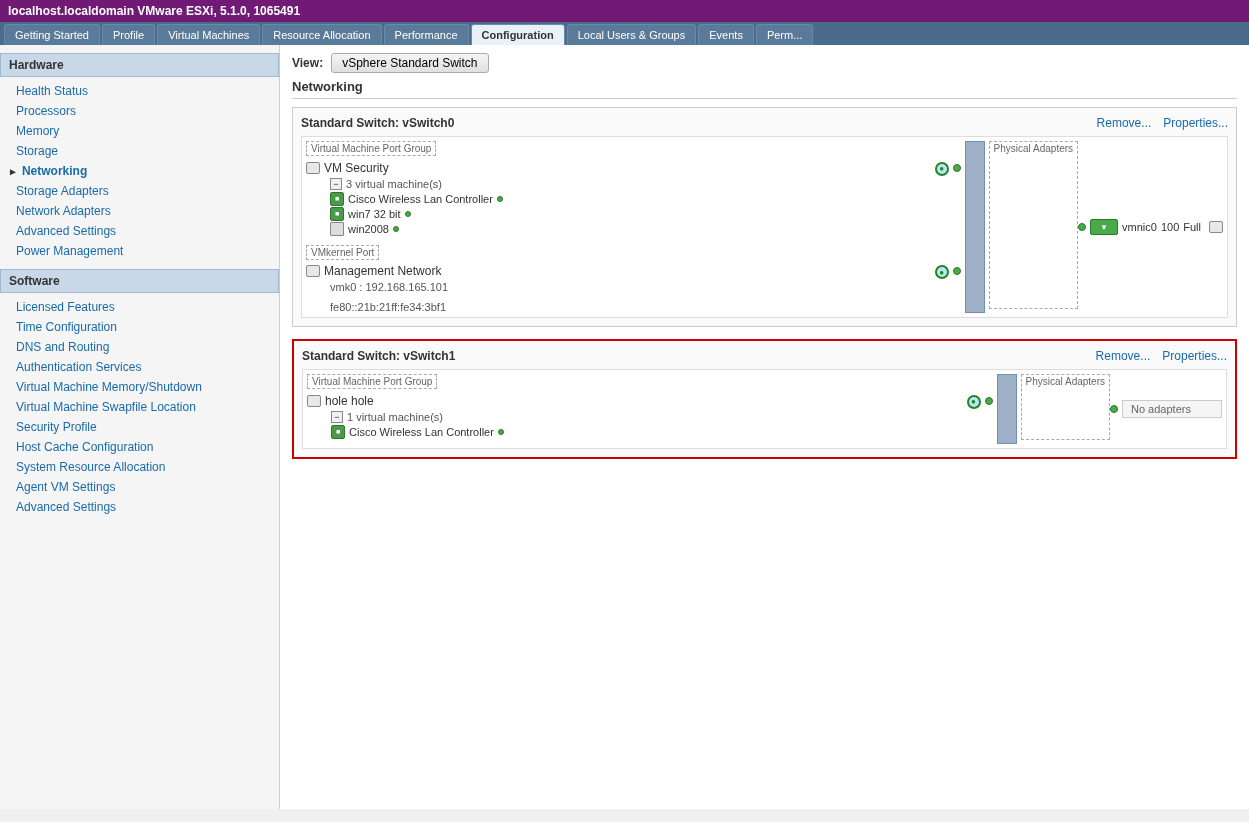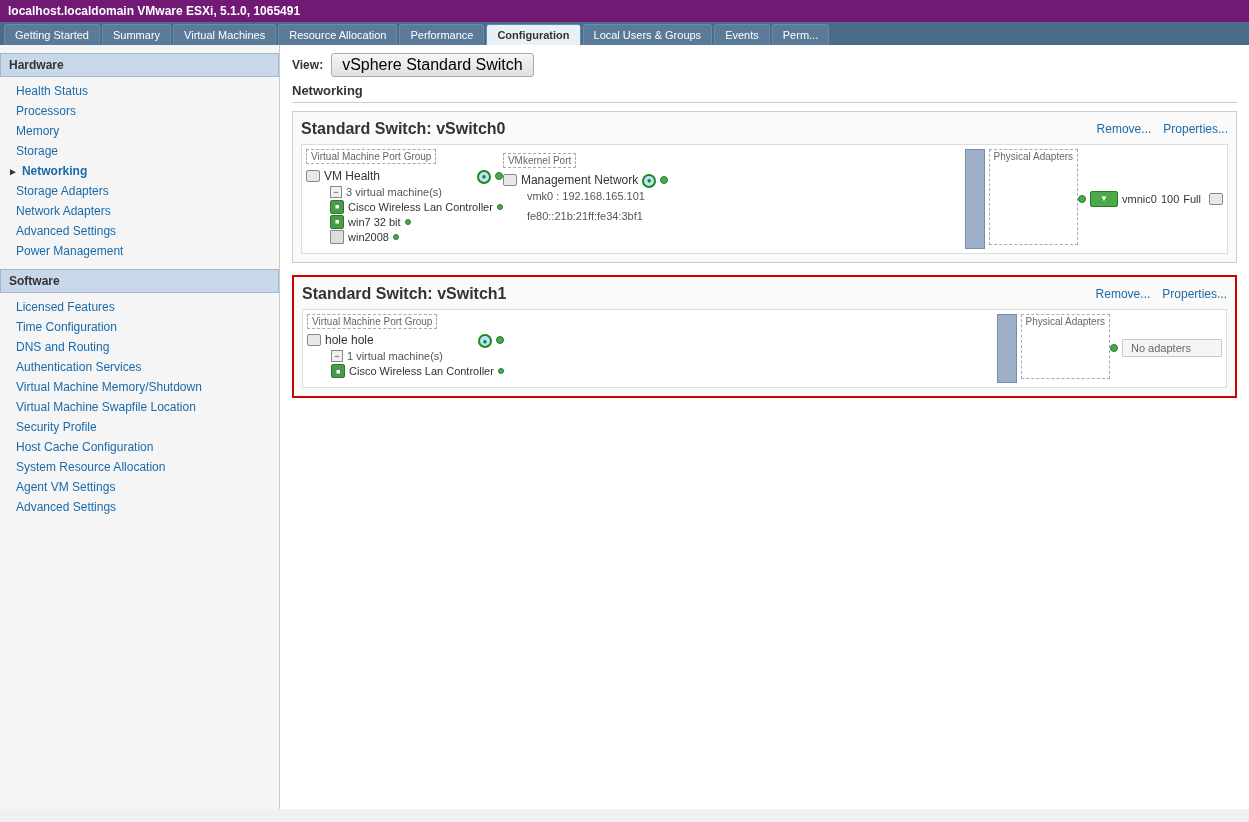--- a/index.html
+++ b/index.html
@@ -93,21 +93,21 @@
       display: flex;
       align-items: center;
       gap: 8px;
       margin-bottom: 6px;
     }
     .view-label { font-weight: bold; font-size: 12px; }
     .view-btn {
       background: linear-gradient(to bottom, #f5f5f5, #e0e0e0);
       border: 1px solid #aaa;
       padding: 2px 10px;
-      font-size: 16px;
+      font-size: 12px;
       border-radius: 3px;
       cursor: pointer;
     }
 
     .section-title {
       font-weight: bold;
       font-size: 13px;
       margin-bottom: 8px;
       border-bottom: 1px solid #ccc;
       padding-bottom: 4px;
@@ -123,38 +123,38 @@
     .switch-panel.highlighted {
       border: 2px solid #cc0000;
     }
 
     .switch-header {
       display: flex;
       align-items: center;
       justify-content: space-between;
       margin-bottom: 6px;
     }
-    .switch-title { font-weight: bold; font-size: 16px; }
+    .switch-title { font-weight: bold; font-size: 12px; }
     .switch-actions { display: flex; gap: 12px; }
     .switch-link { color: #1a6aaa; cursor: pointer; font-size: 12px; }
 
     
     .switch-diagram {
       display: flex;
       align-items: stretch;
       gap: 0;
       background: #fff;
       border: 1px solid #ddd;
       padding: 4px;
     }
 
     .port-groups-col {
       flex: 1;
       display: flex;
-      flex-direction: row;
+      flex-direction: column;
     }
 
     .section-label {
       font-size: 10px;
       color: #666;
       border: 1px dashed #aaa;
       padding: 1px 4px;
       margin-bottom: 4px;
       display: inline-block;
     }
@@ -277,21 +277,21 @@
   </style>
 </head>
 <body>
 
 <div class="title-bar">
   <span>localhost.localdomain VMware ESXi, 5.1.0, 1065491</span>
 </div>
 
 <div class="tab-bar">
   <div class="tab">Getting Started</div>
-  <div class="tab">Summary</div>
+  <div class="tab">Profile</div>
   <div class="tab">Virtual Machines</div>
   <div class="tab">Resource Allocation</div>
   <div class="tab">Performance</div>
   <div class="tab active">Configuration</div>
   <div class="tab">Local Users &amp; Groups</div>
   <div class="tab">Events</div>
   <div class="tab">Perm...</div>
 </div>
 
 <div class="main-layout">
@@ -391,21 +391,21 @@
       </div>
 
       <div class="switch-diagram">
 
         <div class="port-groups-col">
 
           <div style="margin-bottom:4px;">
             <span class="section-label">Virtual Machine Port Group</span>
             <div class="port-group-row">
               <span class="icon-comment"></span>
-              <span style="font-size:12px;">VM Health</span>
+              <span style="font-size:12px;">VM Security</span>
               <span style="margin-left:auto;">
                 <span class="icon-globe">●</span>
               </span>
               <span class="connector-dot"></span>
             </div>
             <div class="vm-list">
               <div style="display:flex;align-items:center;gap:4px;margin-bottom:2px;">
                 <span class="expand-btn">−</span>
                 <span class="vm-count-label">3 virtual machine(s)</span>
               </div>

